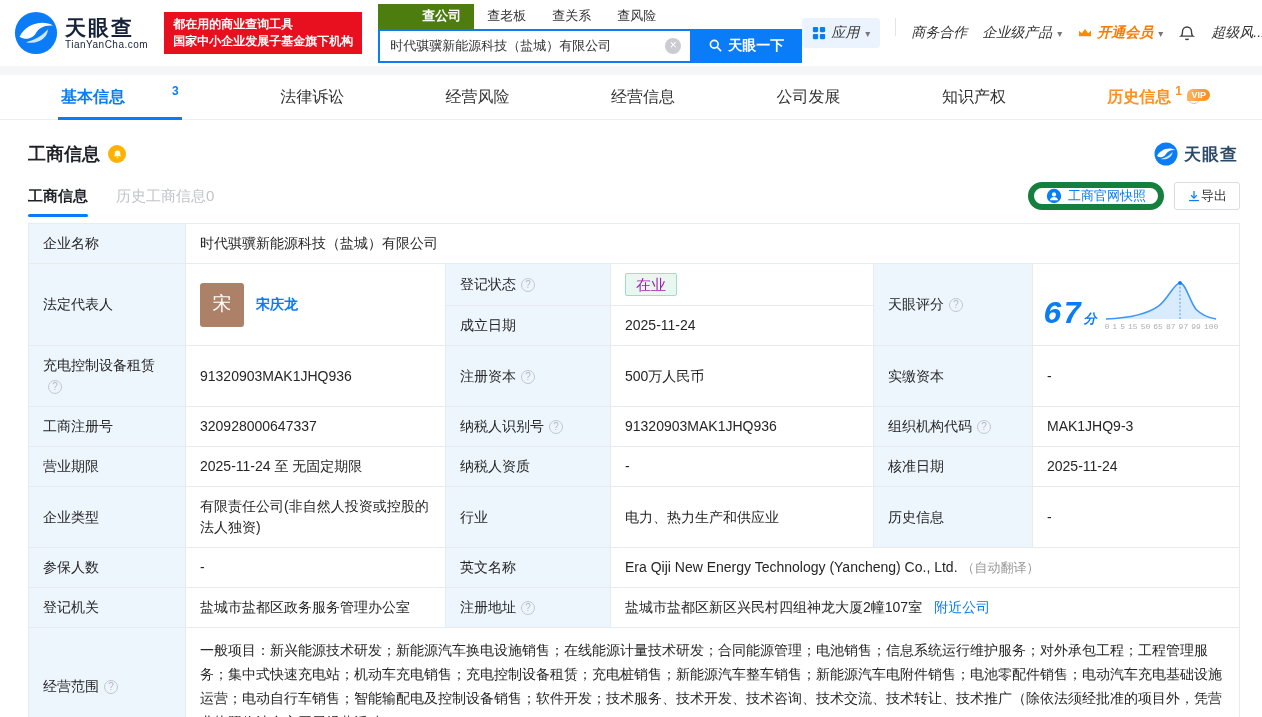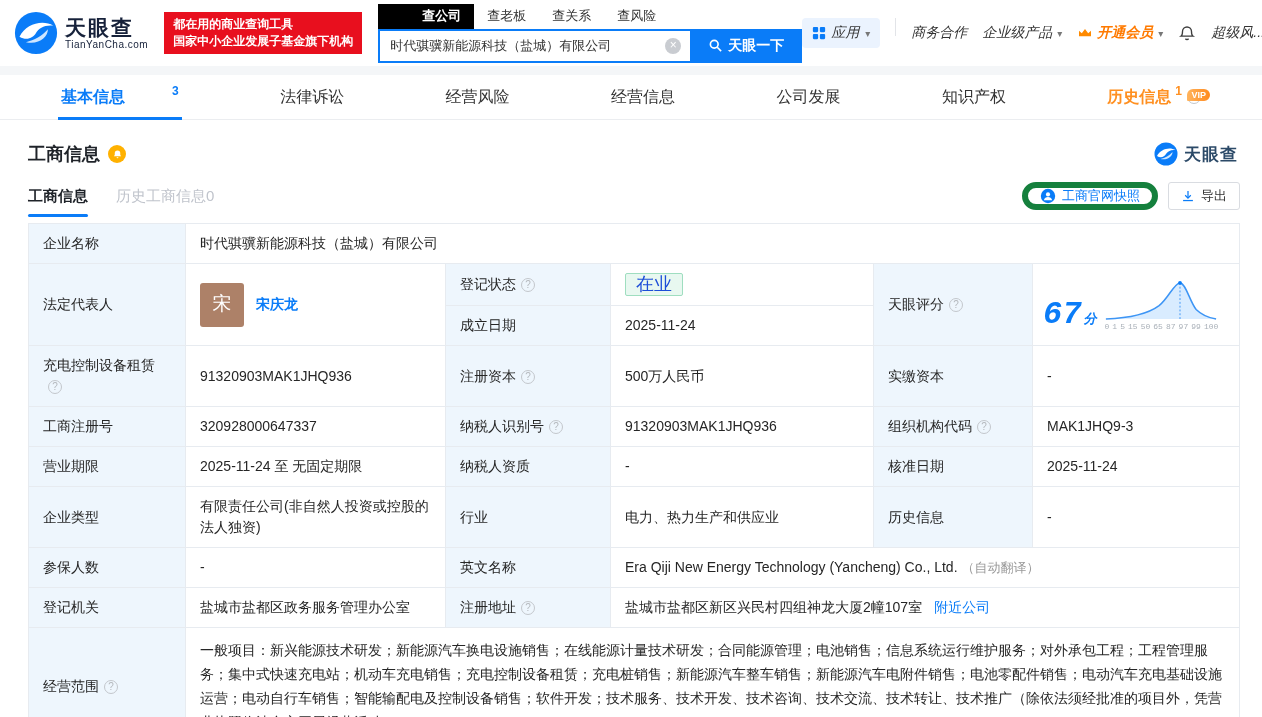--- a/index.html
+++ b/index.html
@@ -11,21 +11,21 @@
   }
   
   .header { height:66px; display:flex; align-items:center; padding:0 14px; background:#fff; }
   .logo { display:flex; align-items:center; gap:7px; cursor:pointer; flex:0 0 auto; }
   .logo-cn { font-size:21px; font-weight:bold; color:#16213a; letter-spacing:2px; line-height:22px; }
   .logo-en { font-size:10px; color:#16213a; letter-spacing:.5px; }
   .slogan { margin-left:16px; background:#e80f1e; color:#fff; font-size:12px; font-weight:bold; padding:4px 9px; line-height:17px; white-space:nowrap; }
   .search-area { margin-left:16px; }
   .search-tabs { display:flex; }
   .search-tab { font-size:13px; color:#333; padding:3px 13px 4px; cursor:pointer; white-space:nowrap; }
-  .search-tab.active { background:#000000; color:#fff; font-weight:bold;padding-left:44px; }
+  .search-tab.active { background:#4d7c0f; color:#fff; font-weight:bold;padding-left:44px; }
   .search-box { display:flex; }
   .input-wrap { position:relative; }
   .search-input { width:312px; height:34px; border:2px solid #0a7cf8; border-right:none; padding:0 34px 0 10px; font-size:13px; color:#333; outline:none; font-family:inherit; }
   .clear-icon { position:absolute; right:9px; top:50%; transform:translateY(-50%); width:16px; height:16px; background:#c9ccd1; color:#fff; border-radius:50%; font-size:12px; line-height:15px; text-align:center; cursor:pointer; }
   .search-btn { width:112px; height:34px; background:#0a7cf8; border:none; color:#fff; font-size:14px; font-weight:bold; display:flex; align-items:center; justify-content:center; gap:5px; cursor:pointer; font-family:inherit; }
   .right-menu { margin-left:auto; display:flex; gap:15px; font-size:14px; color:#333; white-space:nowrap;font-style:italic; }
   .apps-btn { background:#ebf3fe; border-radius:4px; padding:6px 10px; display:flex; align-items:center; gap:5px; cursor:pointer; }
   .caret { font-size:10px; color:#777; margin-left:1px; }
   .v-divider { width:1px; height:18px; background:#e2e4e8; }
   .menu-item { cursor:pointer; display:flex; align-items:center; gap:4px; }
@@ -49,31 +49,31 @@
   .notice-icon { width:18px; height:18px; border-radius:50%; background:#ffb100; display:flex; align-items:center; justify-content:center; cursor:pointer; }
   .mini-logo { display:flex; align-items:center; gap:6px; cursor:pointer; }
   .mini-logo-text { font-size:17px; font-weight:bold; color:#2c4a68; letter-spacing:1px; }
   
   .subtab-row { display:flex; align-items:flex-end; padding:16px 22px 0 28px; }
   .subtab { font-size:15px; color:#c0c4cc; margin-right:28px; padding-bottom:11px; cursor:pointer; position:relative; }
   .subtab.active { color:#1f2329; font-weight:bold; }
   .subtab.active::after { content:""; position:absolute; bottom:0; left:0; right:0; height:3px; background:#0a7cf8; border-radius:2px; }
   .subtab-actions { margin-left:auto; display:flex; gap:10px; align-items:center; padding-bottom:7px; }
   .snapshot-btn { border:6px solid #15803d; color:#0a7cf8; border-radius:15px; height:28px; padding:0 12px; display:flex; align-items:center; gap:6px; font-size:13px; background:#fff; cursor:pointer; font-family:inherit; }
-  .export-btn { border:1px solid #d9dce1; color:#333; border-radius:3px; height:28px; padding:0 12px; display:flex; align-items:center; gap:6px; font-size:13px; background:#fff; cursor:pointer; font-family:inherit; }
+  .export-btn { border:1px solid #d9dce1; color:#333; border-radius:3px; height:28px; padding:0 12px; display:flex; align-items:center; font-size:13px; background:#fff; cursor:pointer; font-family:inherit; }
   
   .info-table { width:1212px; margin:6px 22px 0 28px; border-collapse:collapse; table-layout:fixed; }
   .info-table td { border:1px solid #e7ebf0; padding:9px 14px; font-size:14px; color:#262626; line-height:1.5; word-break:break-all; vertical-align:middle; }
   .info-table td.lbl { background:#eef6fd; }
   .q { display:inline-block; width:14px; height:14px; border:1px solid #c3c7cc; border-radius:50%; color:#b4b8bd; font-size:10px; line-height:12px; text-align:center; margin-left:5px; vertical-align:1px; cursor:pointer; }
   .q::before { content:"?"; }
   .rep { display:flex; align-items:center; gap:12px; }
   .avatar { width:44px; height:44px; background:#ad8168; color:#fff; border-radius:3px; font-size:19px; display:flex; align-items:center; justify-content:center; cursor:pointer; flex:0 0 auto; }
   .rep-name { color:#0a7cf8; cursor:pointer; font-weight:600; text-decoration:none; }
-  .status-badge { display:inline-block; padding:2px 10px; background:#e8f8f0; border:1px solid #9fdec0; color:#1d4ed8; font-size:18px; border-radius:2px; line-height:17px; }
+  .status-badge { display:inline-block; padding:2px 10px; background:#e8f8f0; border:1px solid #9fdec0; color:#a21caf; font-size:15px; border-radius:2px; line-height:17px; }
   .score-cell { padding:4px 10px !important; }
   .score-wrap { display:flex; align-items:flex-end; gap:8px;font-family:Liberation Mono, monospace; }
   .score-num { color:#0a7cf8; font-weight:bold; font-style:italic; font-size:32px; line-height:1; white-space:nowrap; flex:0 0 auto; }
   .score-unit { font-size:13px; margin-left:2px; }
   .score-chart { display:flex; flex-direction:column; }
   .score-axis { width:114px; display:flex; justify-content:space-between; font-size:8px; color:#a9b0b8; line-height:9px; }
   .en-note { color:#999; font-size:13px; margin-left:4px; }
   .nearby-link { color:#0a7cf8; margin-left:12px; cursor:pointer; text-decoration:none; white-space:nowrap; }
   .scope-cell { line-height:24px !important; padding:10px 14px !important; }
 </style>

